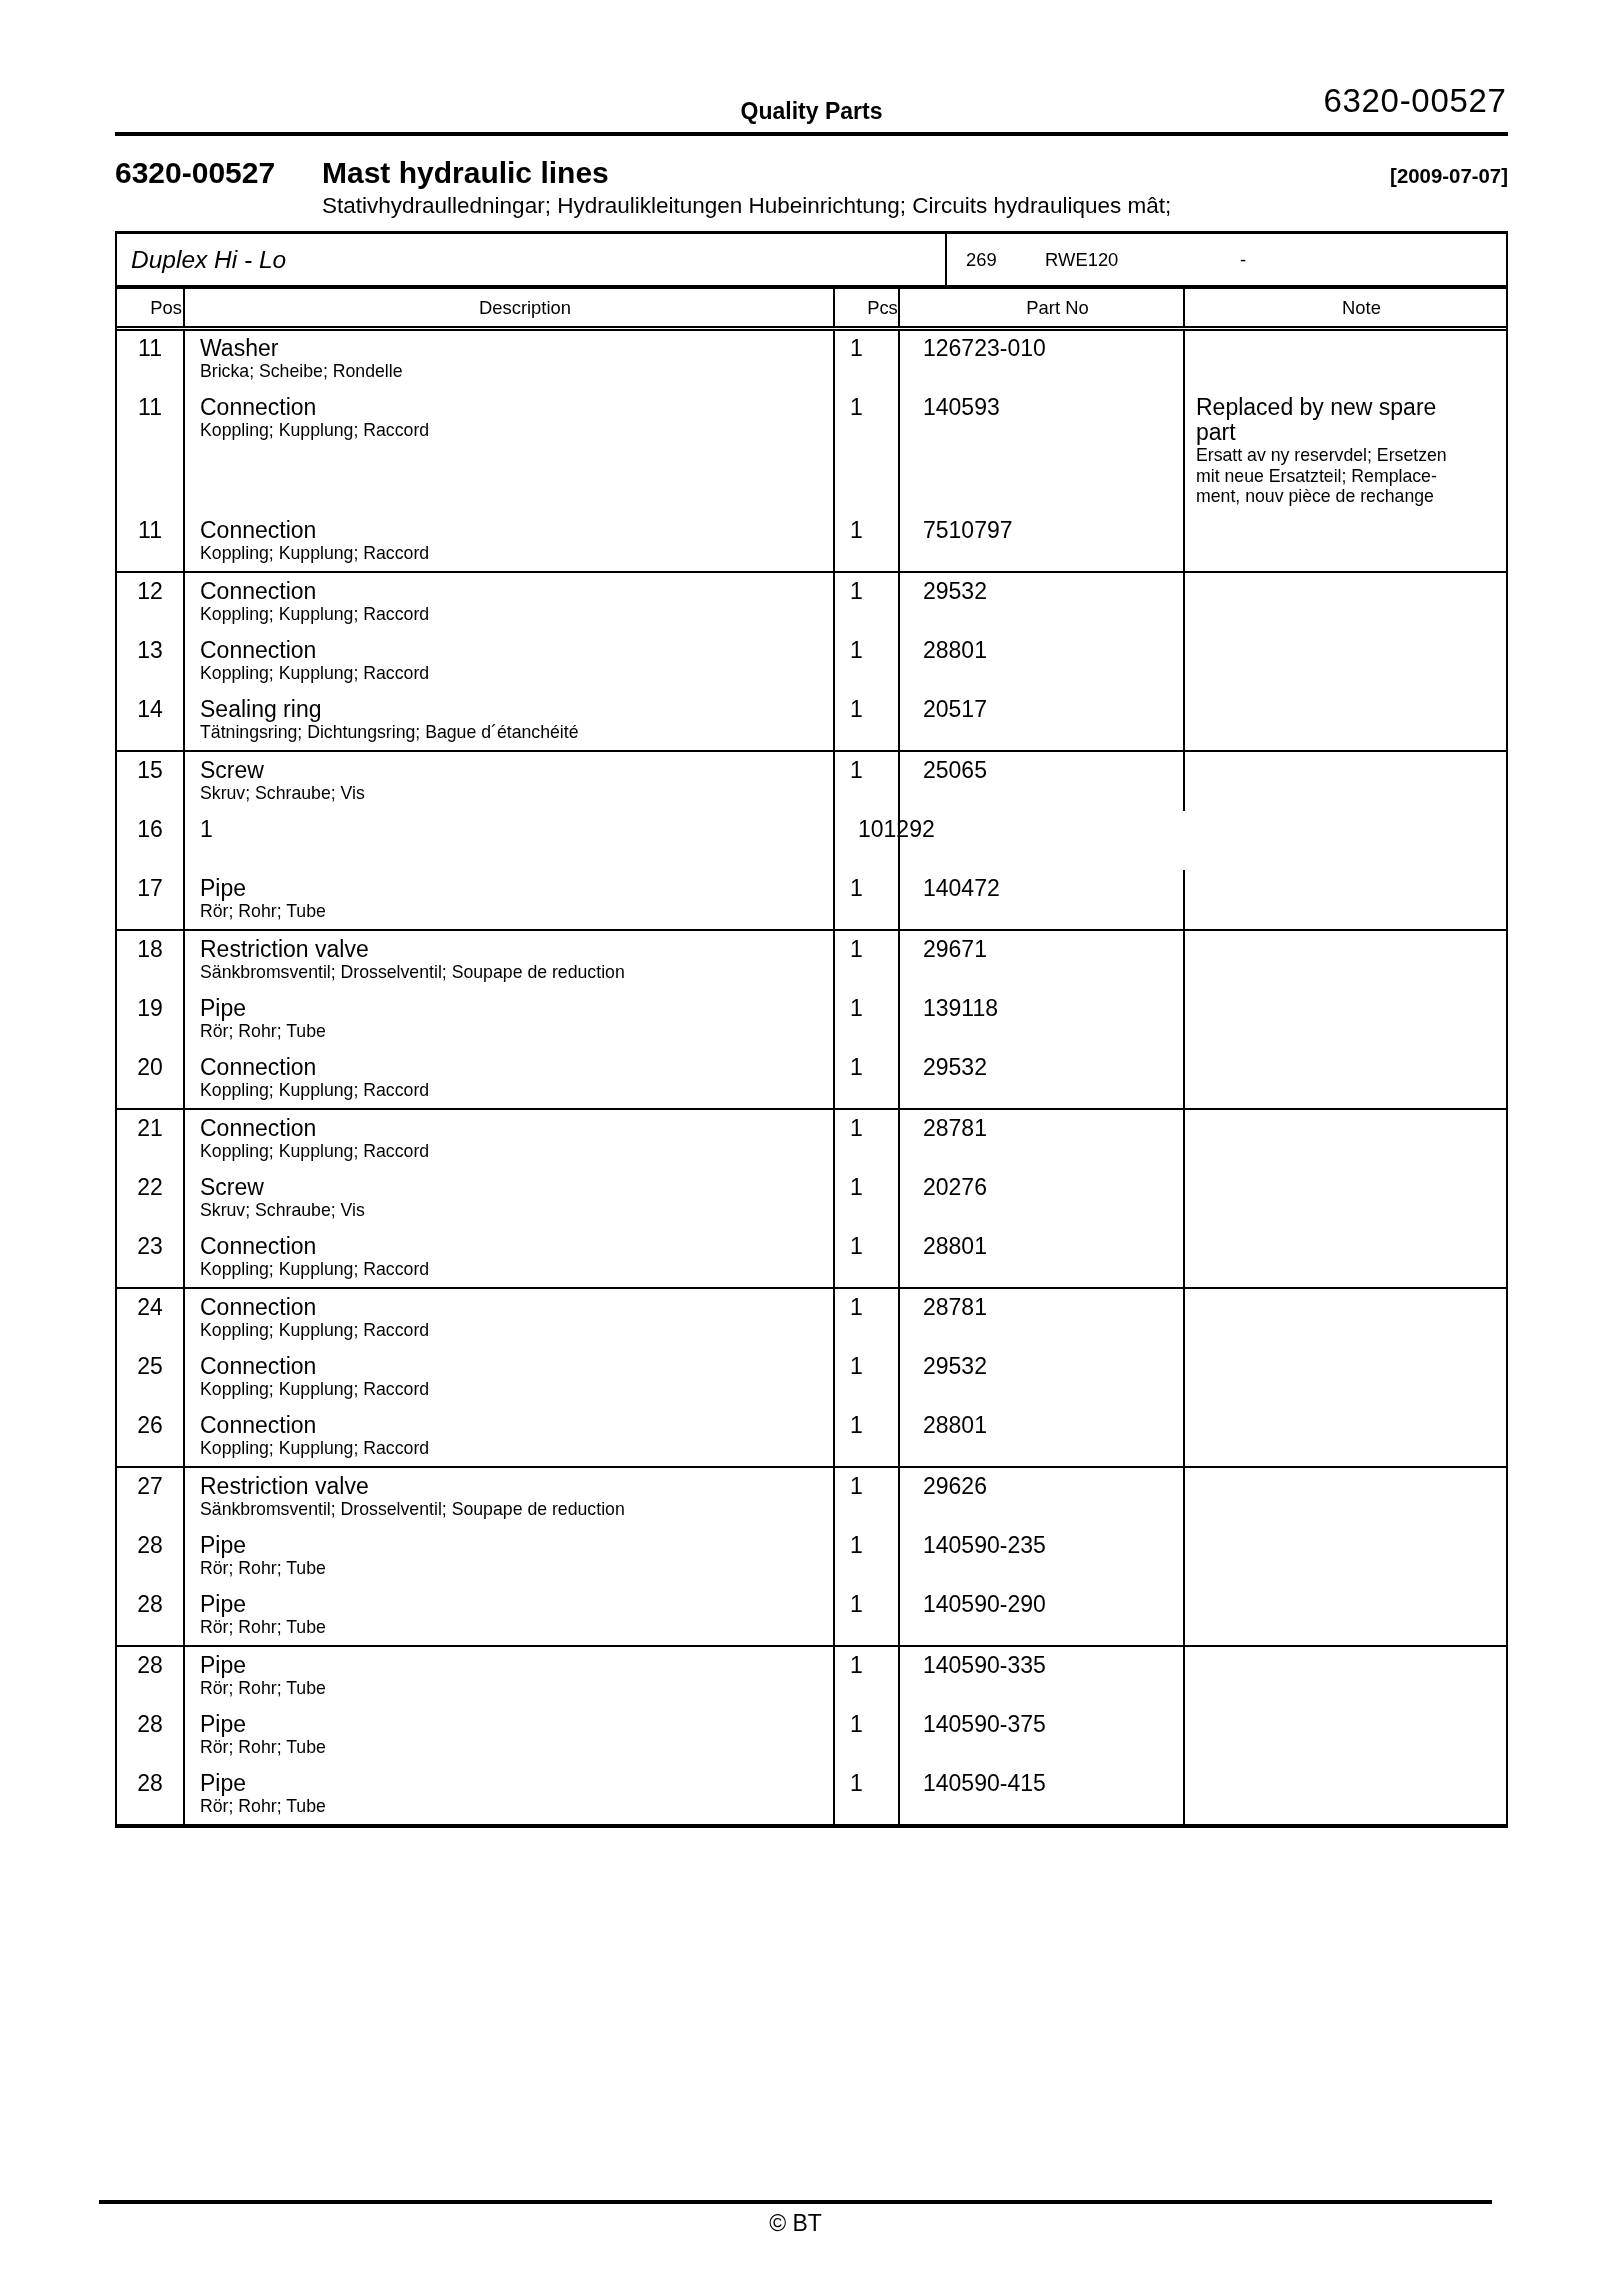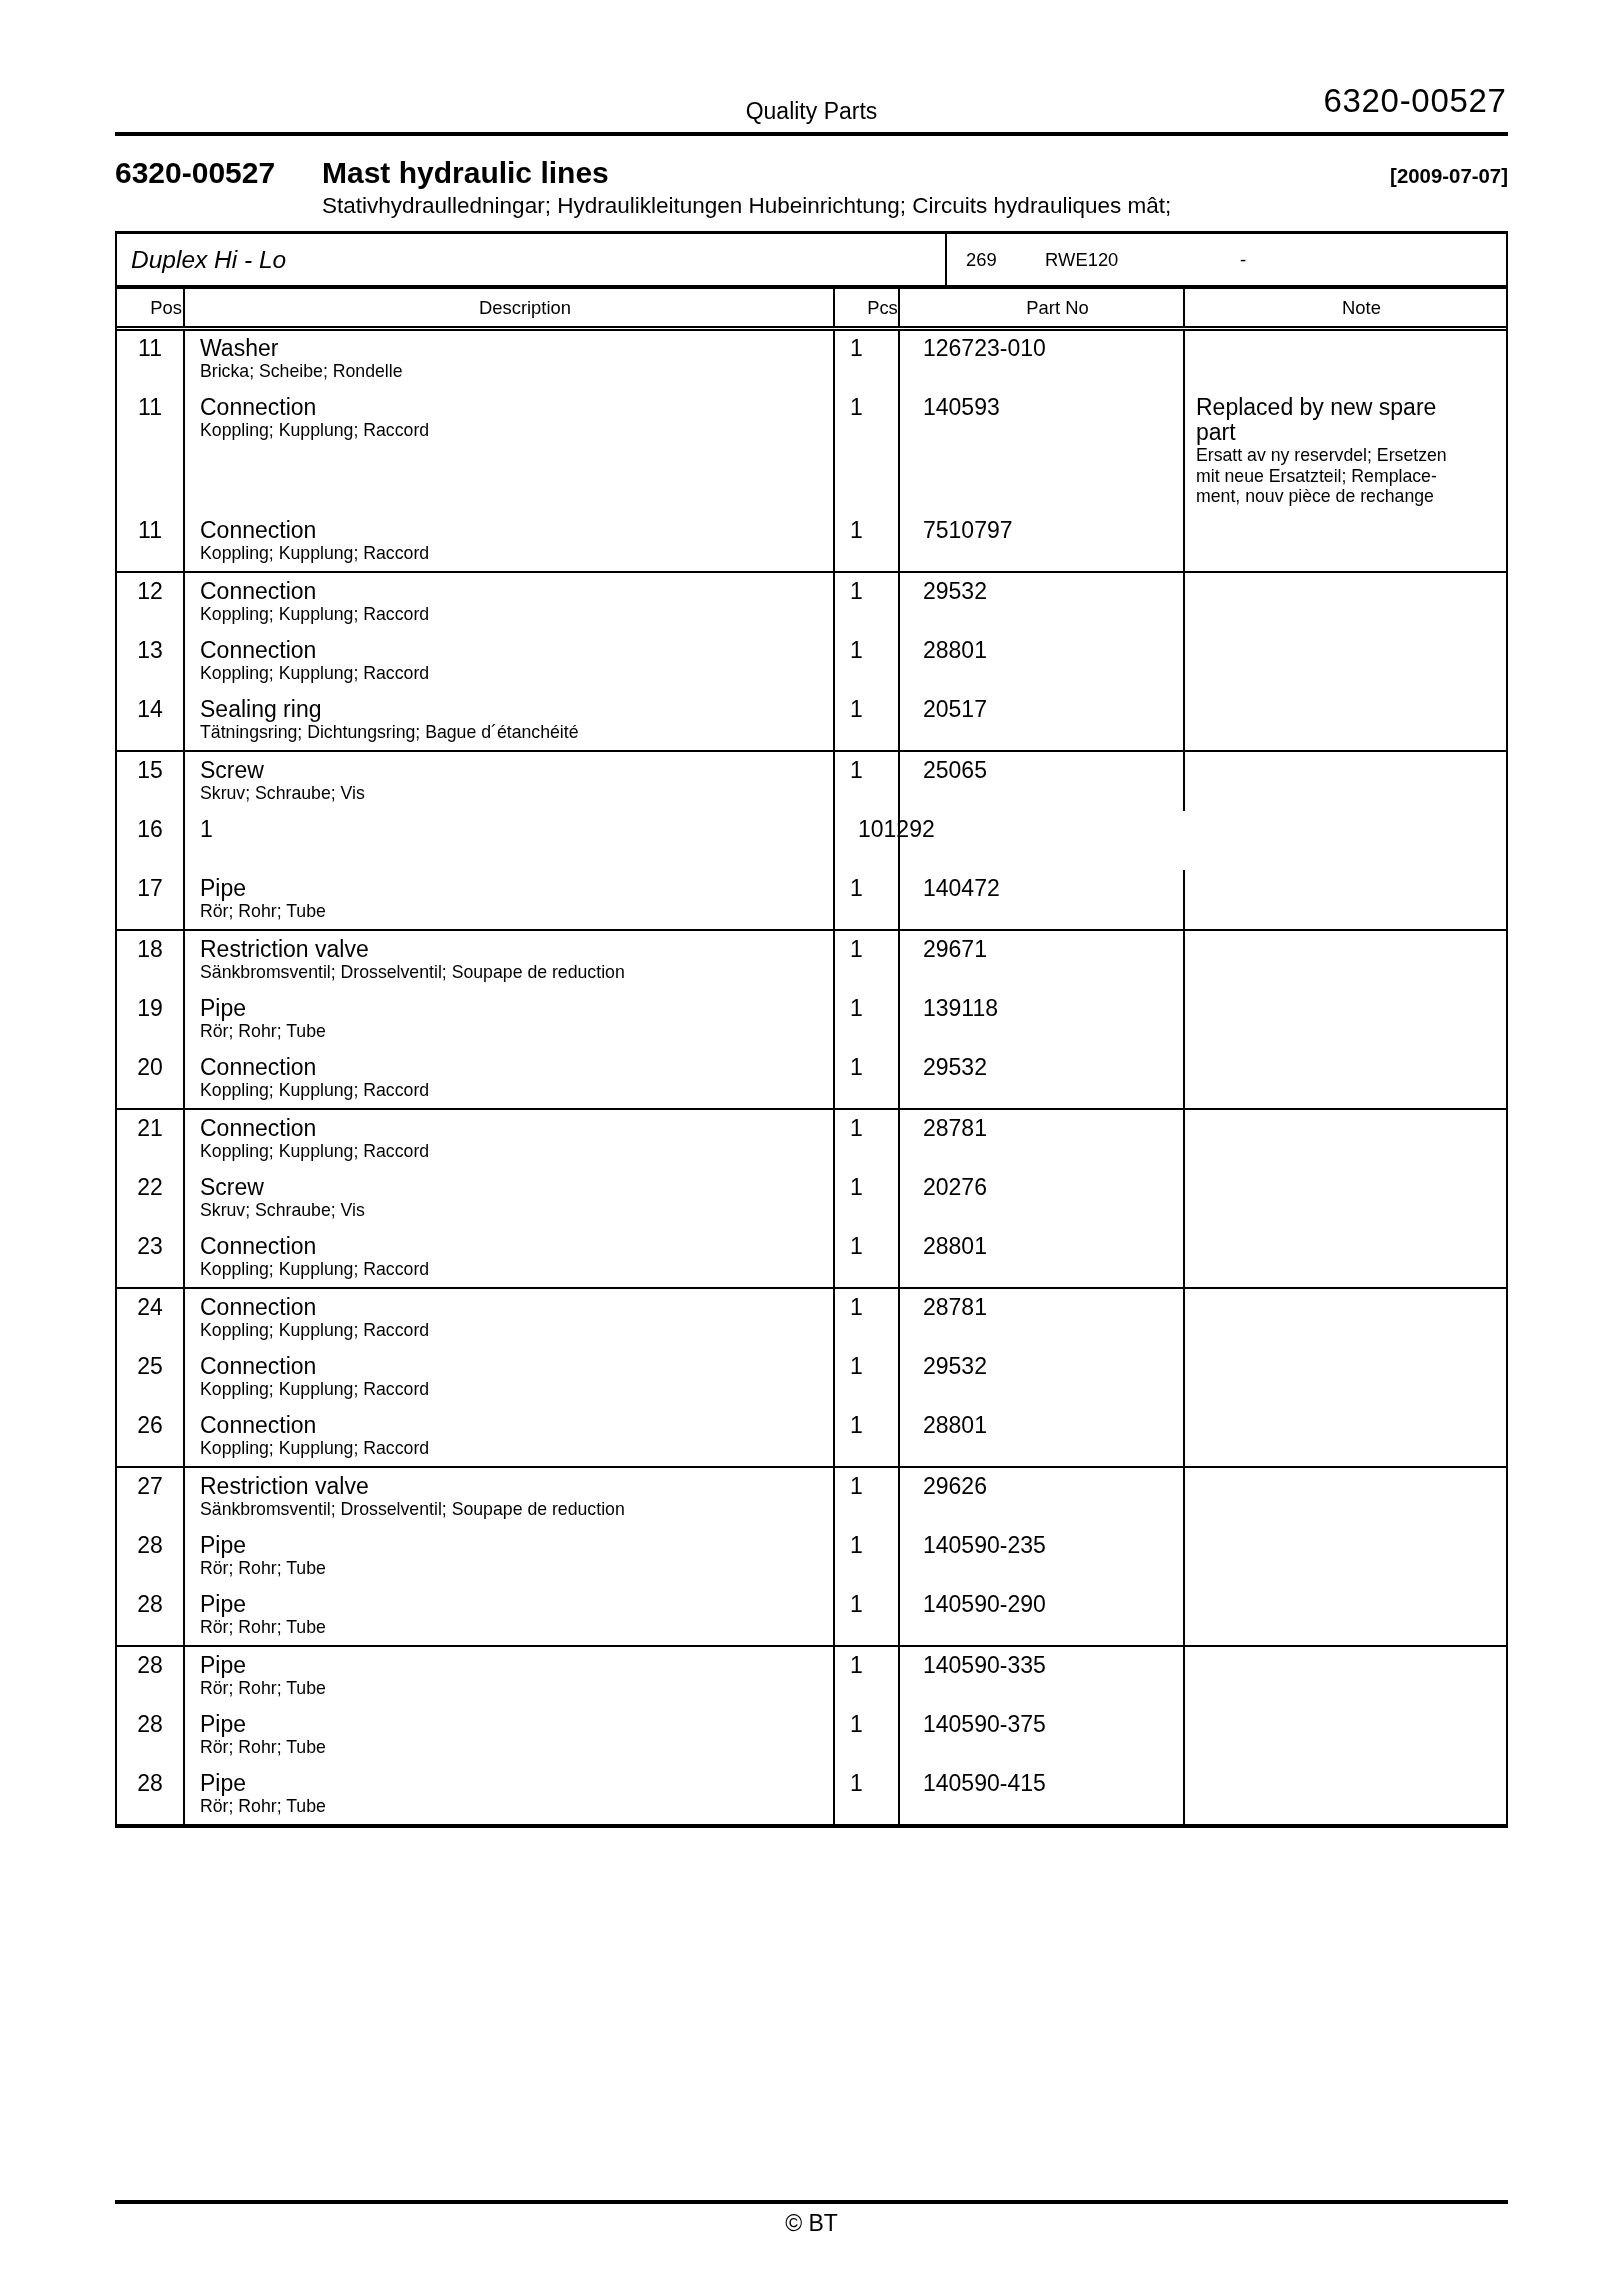--- a/index.html
+++ b/index.html
@@ -10,21 +10,21 @@
     font-family: "Liberation Sans", "DejaVu Sans", sans-serif;
     color: #000;
     -webkit-font-smoothing: antialiased;
   }
   .content { position: absolute; left: 115px; top: 0; width: 1393px; }
 
   
   .page-header { position: relative; height: 132px; }
   .brand {
     position: absolute; left: 0; right: 0; bottom: 8.2px;
-    text-align: center; font-size: 23px; font-weight: normal; line-height: 24.5px;
+    text-align: center; font-size: 23px; font-weight: bold; line-height: 24.5px;
   }
   .doc-no {
     position: absolute; right: 1.4px; bottom: 13.6px;
     font-size: 33px; line-height: 34px; letter-spacing: 0.7px;
   }
   .header-rule { height: 4.1px; background: #000; }
 
   
   .title-row { margin-top: 20.4px; display: flex; align-items: baseline; }
   .title-no { width: 207px; font-size: 30px; font-weight: bold; line-height: 33px; flex: 0 0 207px; }
@@ -68,21 +68,21 @@
   .c-desc { padding-left: 15px; border-right: 2px solid #000; }
   .c-pcs  { padding-left: 15px; font-size: 23px; line-height: 24.5px; border-right: 2px solid #000; }
   .c-part { padding-left: 23px; font-size: 23px; line-height: 24.5px; border-right: 2px solid #000; }
   .c-note { padding-left: 11px; padding-right: 13.6px; }
   .desc-main { font-size: 23px; line-height: 24.5px; }
   .desc-sub  { font-size: 17.7px; line-height: 19px; margin-top: 1.4px; }
   .note-main { font-size: 23px; line-height: 24.5px; white-space: pre-line; }
   .note-sub  { font-size: 17.7px; line-height: 20.4px; margin-top: 1.4px; white-space: pre-line; }
 
   
-  .page-footer { position: absolute; top: 2200px; left: 115px; width: 1393px; }
+  .page-footer { position: absolute; top: 2200px; left: 99px; width: 1393px; }
   .footer-rule { height: 4.1px; background: #000; }
   .copyright { margin-top: 5.5px; text-align: center; font-size: 23px; line-height: 26px; }
 </style>
 </head>
 <body>
 
 <div class="content">
 
   <div class="page-header">
     <div class="brand">Quality Parts</div>

